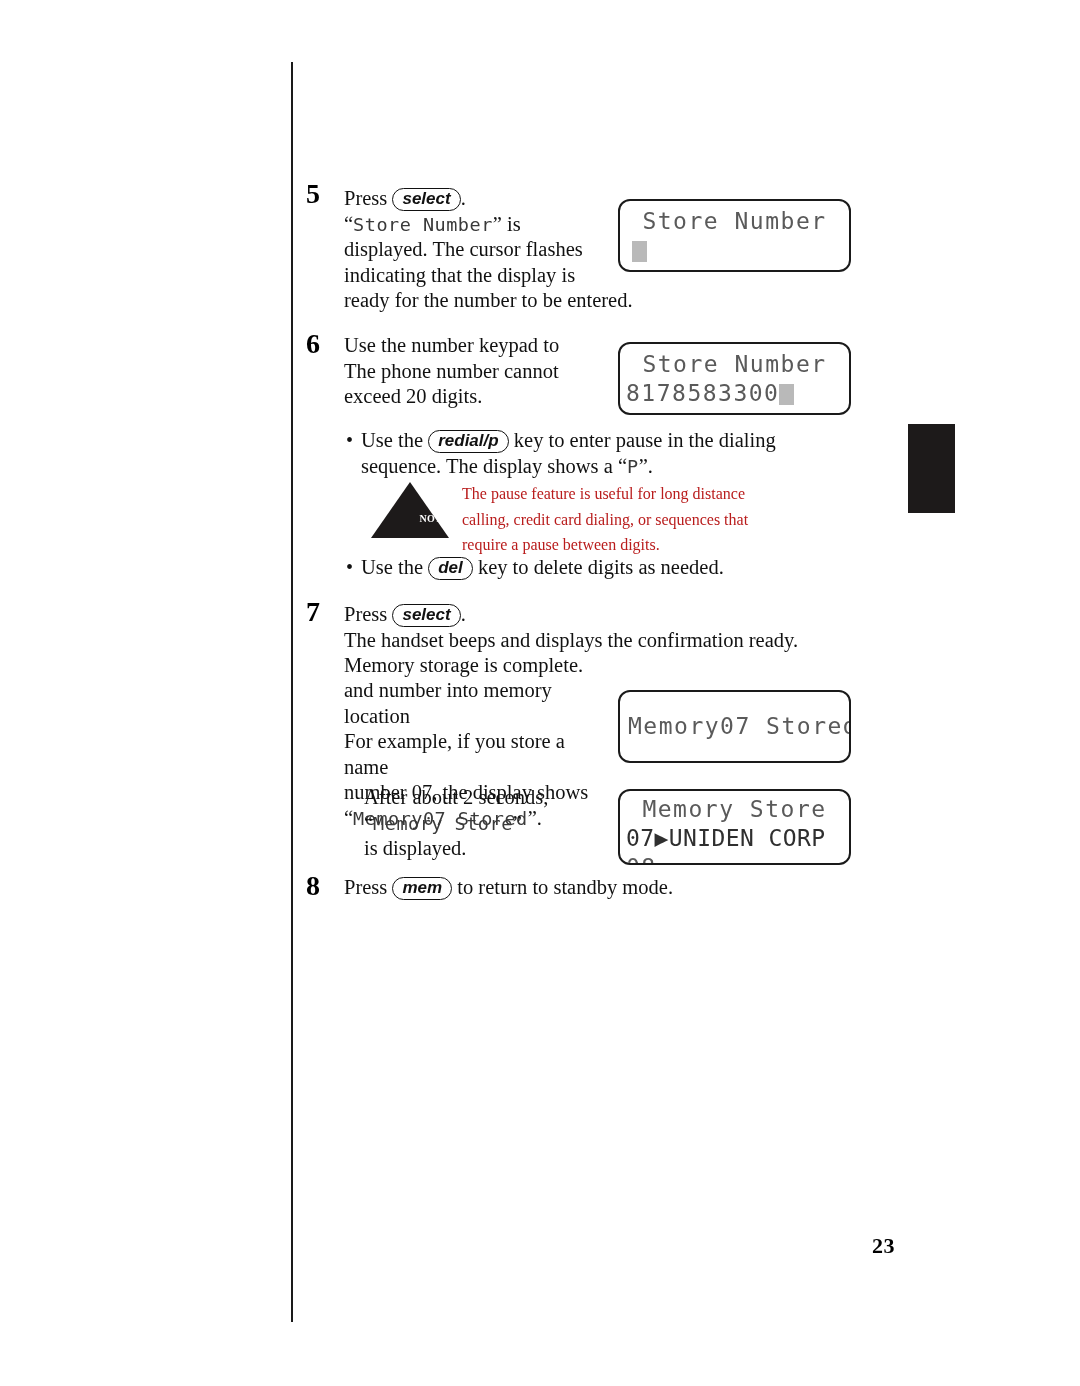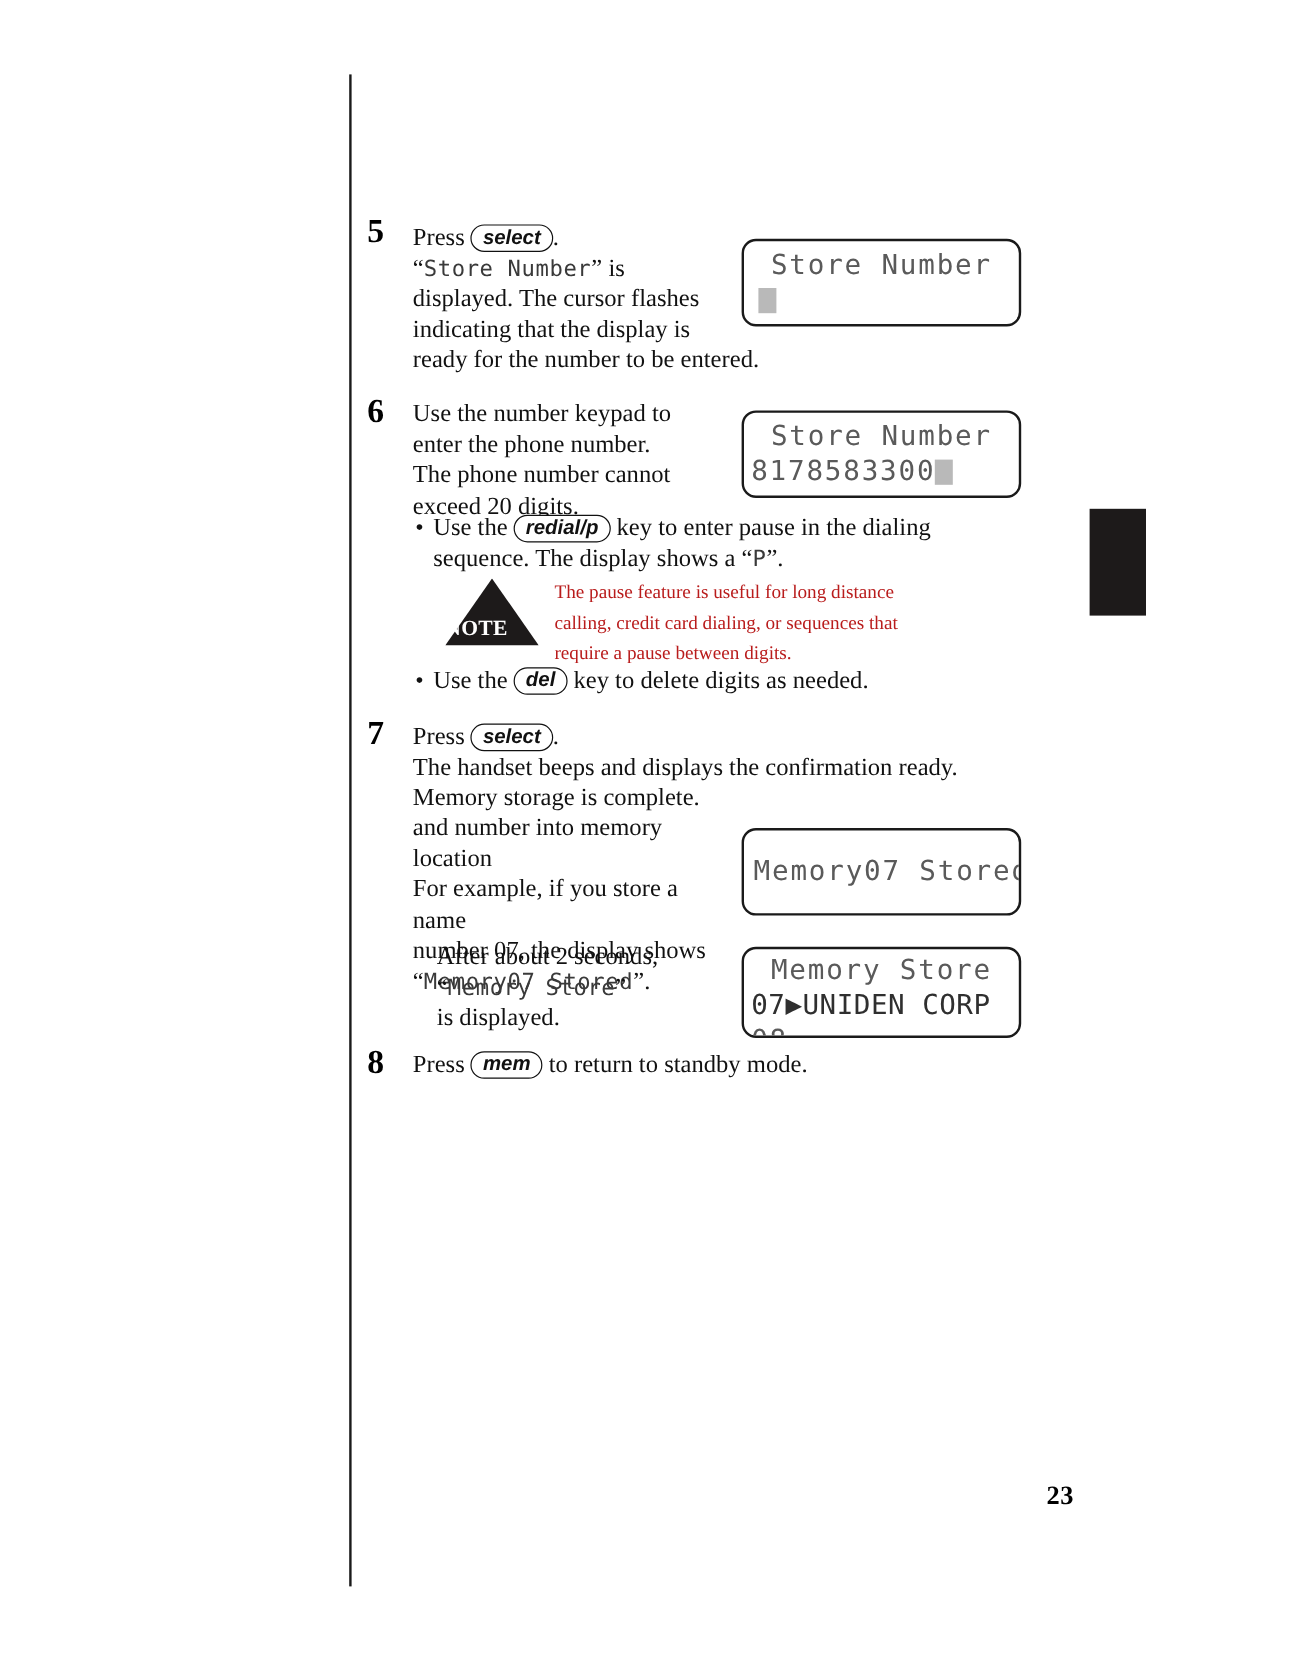--- a/index.html
+++ b/index.html
@@ -155,24 +155,24 @@
     left: 0;
     top: 0;
     width: 78px;
     height: 56px;
   }
   .note-label {
     position: absolute;
     left: 0;
     top: 31px;
     width: 78px;
-    text-align: left;
-    font-family: "Liberation Serif", serif;
-    font-weight: bold;
-    font-size: 18px;
+    text-align: right;
+    font-family: "Liberation Serif", serif;
+    font-weight: bold;
+    font-size: 10px;
     letter-spacing: 0.3px;
     color: #ffffff;
   }
   .note-text {
     position: absolute;
     font-family: "Liberation Serif", serif;
     font-size: 16px;
     line-height: 25.5px;
     color: #b91c1c;
   }
@@ -198,21 +198,20 @@
 
   <div class="lcd" style="left:618px; top:199px; width:233px; height:73px;">
     <div class="lcd-line center">Store Number</div>
     <div class="lcd-line"><span class="cursor-block"></span></div>
   </div>
 
   <div class="step" style="left:0; top:0;">
     <div class="step-num" style="left:306px; top:330px;">6</div>
     <div class="step-body" style="left:344px; top:333px; width:270px;">
       <p class="para">Use the number keypad to</p>
-      <p class="para">enter the phone number.</p>
       <p class="para">The phone number cannot</p>
       <p class="para">exceed 20 digits.</p>
     </div>
 
     <div class="step-body" style="left:344px; top:428px; width:530px;">
       <p class="para bullet"><span>Use the </span><span class="key">redial/p</span><span> key to enter pause in the dialing</span></p>
       <p class="para" style="padding-left:17px;"><span>sequence. The display shows a “</span><span class="lcdtext">P</span><span>”.</span></p>
     </div>
 
     <div class="note-wrap" style="left:0; top:0;">

